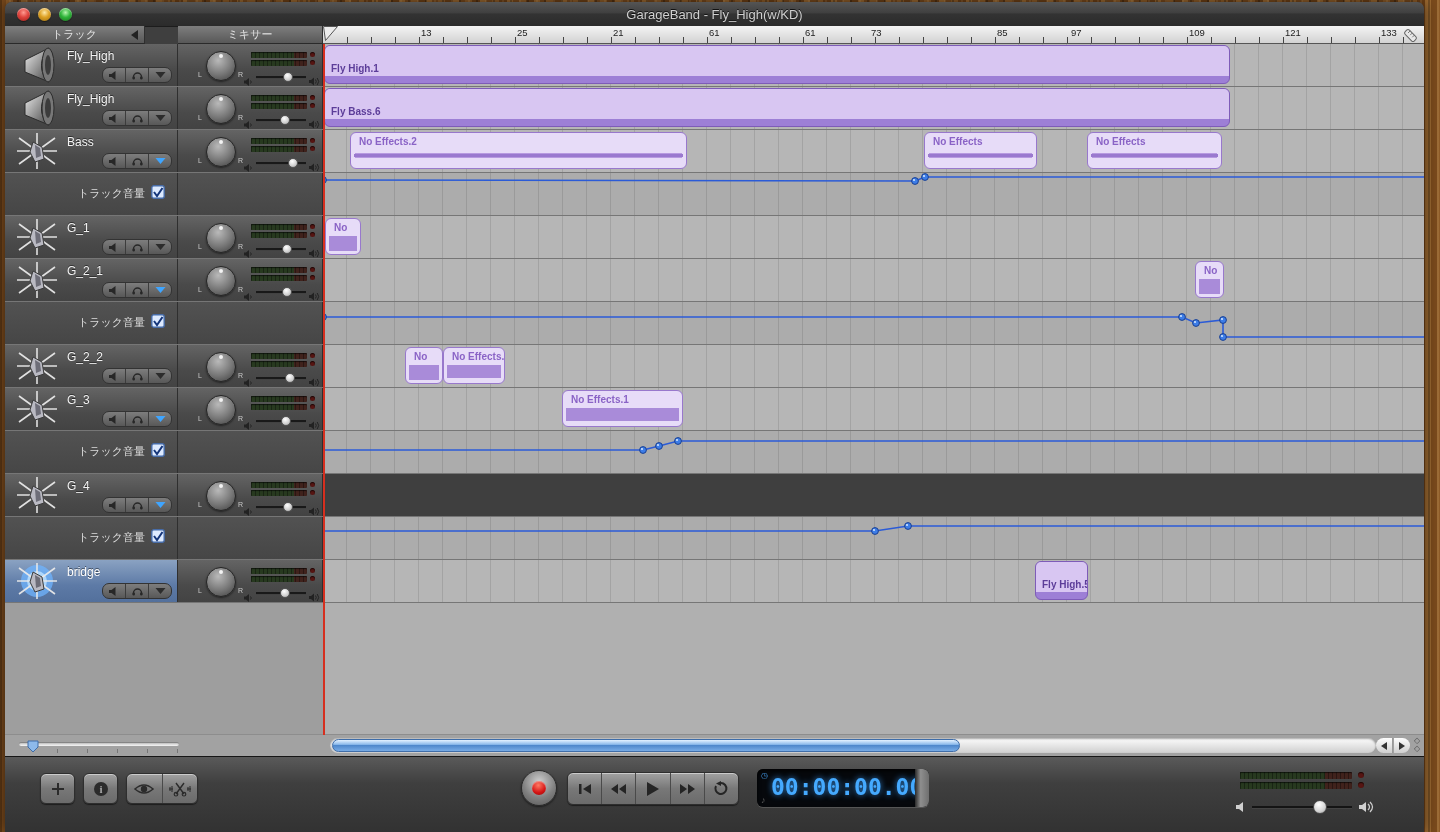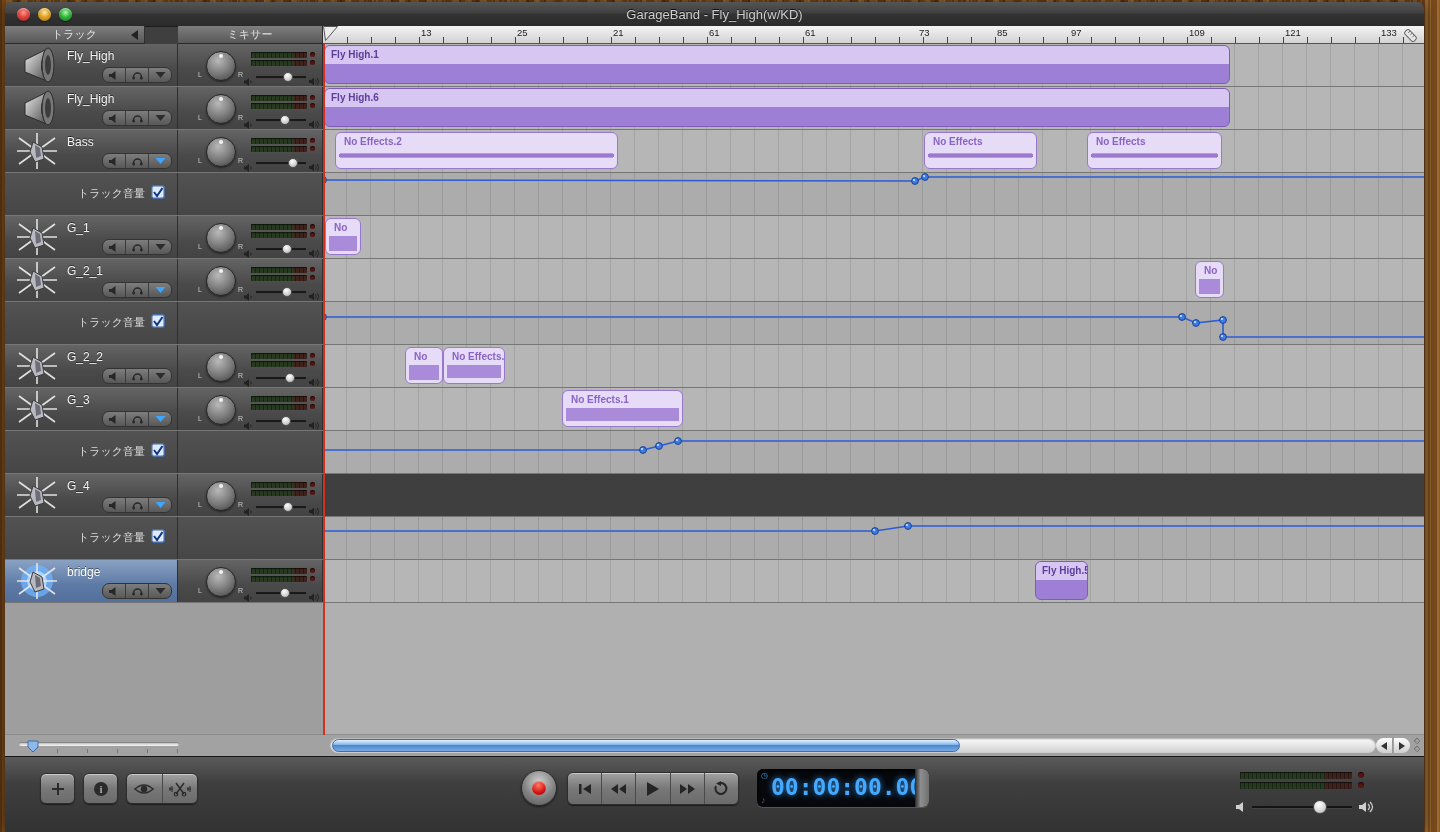--- a/index.html
+++ b/index.html
@@ -71,21 +71,21 @@
     background:radial-gradient(circle at 40% 30%,#fff,#cfcfcf 60%,#9a9a9a);border:1px solid #555;box-sizing:border-box;}
   .spk{position:absolute;top:1px;}
   .spk.left{left:-4px;} .spk.right{right:-6px;}
   
   .ttl{flex:1;position:relative;overflow:hidden;background:#b6b6b6;
     background-image:linear-gradient(90deg,rgba(0,0,0,.10) 1px,transparent 1px);background-size:24px 100%;background-position:23px 0;}
   .ttl.auto{background-color:#acacac;}
   
   .region{position:absolute;top:1px;bottom:2px;border-radius:6px;box-sizing:border-box;overflow:hidden;}
   .region.solid{background:#9d7fd6;border:1px solid #7e5cb8;}
-  .region.solid .rlab{display:block;height:18px;background:#d8c6f2;color:#5c3d99;font-size:10px;font-weight:bold;padding:3px 0 0 6px;box-sizing:border-box;white-space:nowrap;}
+  .region.solid .rlab{display:block;height:30px;background:#d8c6f2;color:#5c3d99;font-size:10px;font-weight:bold;padding:17px 0 0 6px;box-sizing:border-box;white-space:nowrap;}
   .region.wave{background:#e7dcf8;border:1.5px solid #9878cc;top:2px;bottom:3px;}
   .region.wave .rlab{display:block;color:#8a63c6;font-size:10px;font-weight:bold;padding:3px 0 0 8px;white-space:nowrap;overflow:hidden;}
   .wband{position:absolute;left:3px;right:3px;top:17px;height:13px;background:#a98bd9;}
   .wband.bottom{top:auto;bottom:3px;height:15px;}
   .wthin{position:absolute;left:3px;right:3px;top:21px;height:3px;background:#9a79cf;
     box-shadow:0 -2px 0 -1px #b79ae0, 0 2px 0 -1px #b79ae0;}
   .asvg{position:absolute;left:0;top:0;}
   
   #playhead{position:absolute;left:318px;top:18px;width:2px;background:#d62f1f;z-index:40;}
   
@@ -203,21 +203,21 @@
             <div class="tick" style="left: 984px;"></div>
             <div class="tick" style="left: 1008px;"></div>
             <div class="tick" style="left: 1032px;"></div>
             <div class="tick" style="left: 1056px;"></div>
             <div class="tick" style="left: 1080px;"></div>
             <div class="ticklab" style="left: 98px;">13</div>
             <div class="ticklab" style="left: 194px;">25</div>
             <div class="ticklab" style="left: 290px;">21</div>
             <div class="ticklab" style="left: 386px;">61</div>
             <div class="ticklab" style="left: 482px;">61</div>
-            <div class="ticklab" style="left: 596px;">73</div>
+            <div class="ticklab" style="left: 548px;">73</div>
             <div class="ticklab" style="left: 674px;">85</div>
             <div class="ticklab" style="left: 748px;">97</div>
             <div class="ticklab" style="left: 866px;">109</div>
             <div class="ticklab" style="left: 962px;">121</div>
             <div class="ticklab" style="left: 1058px;">133</div>
             <svg id="rflag" width="17" height="16">
               <path d="M0.5,0.5 h14 l-12,14 z" fill="#ececec" stroke="#555"></path>
             </svg>
             <svg id="gridicon" width="17" height="17">
               <g transform="rotate(45 8.5 8.5)">
@@ -349,21 +349,21 @@
                 <div class="vline"></div>
                 <div class="vthumb" style="left:32px"></div>
                 <span class="spk right"><svg width="11" height="9">
                     <path d="M0,3 h2 l3,-2.5 v8 l-3,-2.5 h-2 z" fill="#222"></path>
                     <path d="M6.5,2.5 q1.5,2 0,4 M8.2,1 q3,3.5 0,7" stroke="#222" fill="none" stroke-width="1"></path>
                   </svg></span>
               </div>
             </div>
             <div class="ttl">
               <div class="region solid" style="left:1px;width:906px">
-                <span class="rlab">Fly High.6</span>
+                <span class="rlab">Fly Bass.6</span>
               </div>
             </div>
           </div>
           <div class="row">
             <div class="thead">
               <span class="ticon"><svg width="44" height="38" viewBox="0 0 44 38">
                   <g stroke="#e9e9e9" stroke-width="1.6" opacity="0.95">
                     <path d="M4,6 L40,32 M40,6 L4,32 M22,1 L22,37 M2,19 L42,19"></path>
                   </g>
                   <path d="M18,10 L27,15 L29,27 L20,30 L15,20 z" fill="#b9b9c2" stroke="#3a3a3a"></path>
@@ -409,21 +409,21 @@
                   </svg></span>
                 <div class="vline"></div>
                 <div class="vthumb" style="left:40px"></div>
                 <span class="spk right"><svg width="11" height="9">
                     <path d="M0,3 h2 l3,-2.5 v8 l-3,-2.5 h-2 z" fill="#222"></path>
                     <path d="M6.5,2.5 q1.5,2 0,4 M8.2,1 q3,3.5 0,7" stroke="#222" fill="none" stroke-width="1"></path>
                   </svg></span>
               </div>
             </div>
             <div class="ttl">
-              <div class="region wave" style="left:12px;width:283px">
+              <div class="region wave" style="left:27px;width:337px">
                 <span class="rlab">No Effects.2</span>
                 <div class="wthin"></div>
               </div>
               <div class="region wave" style="left:601px;width:113px">
                 <span class="rlab">No Effects</span>
                 <div class="wthin"></div>
               </div>
               <div class="region wave" style="left:764px;width:135px">
                 <span class="rlab">No Effects</span>
                 <div class="wthin"></div>

